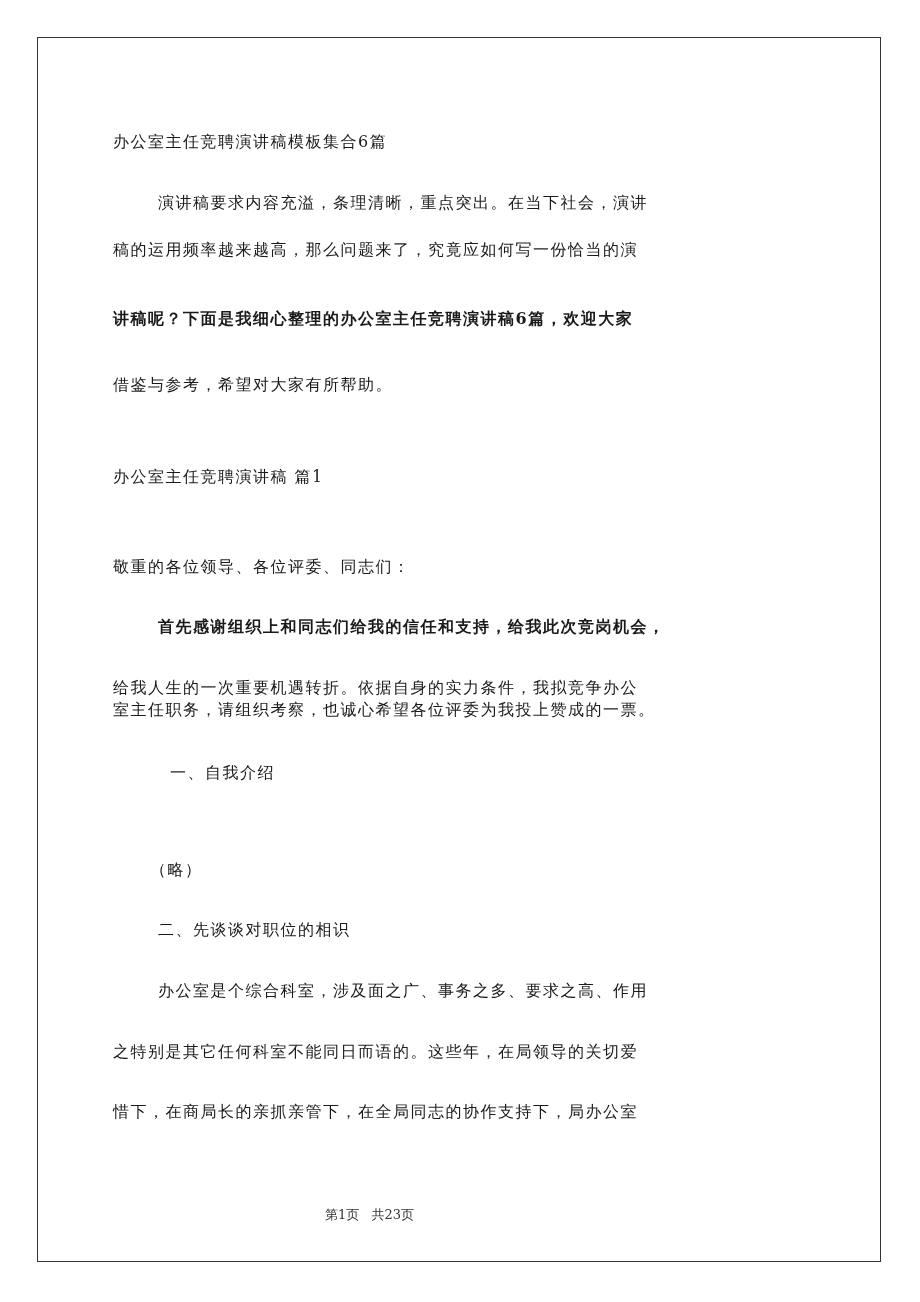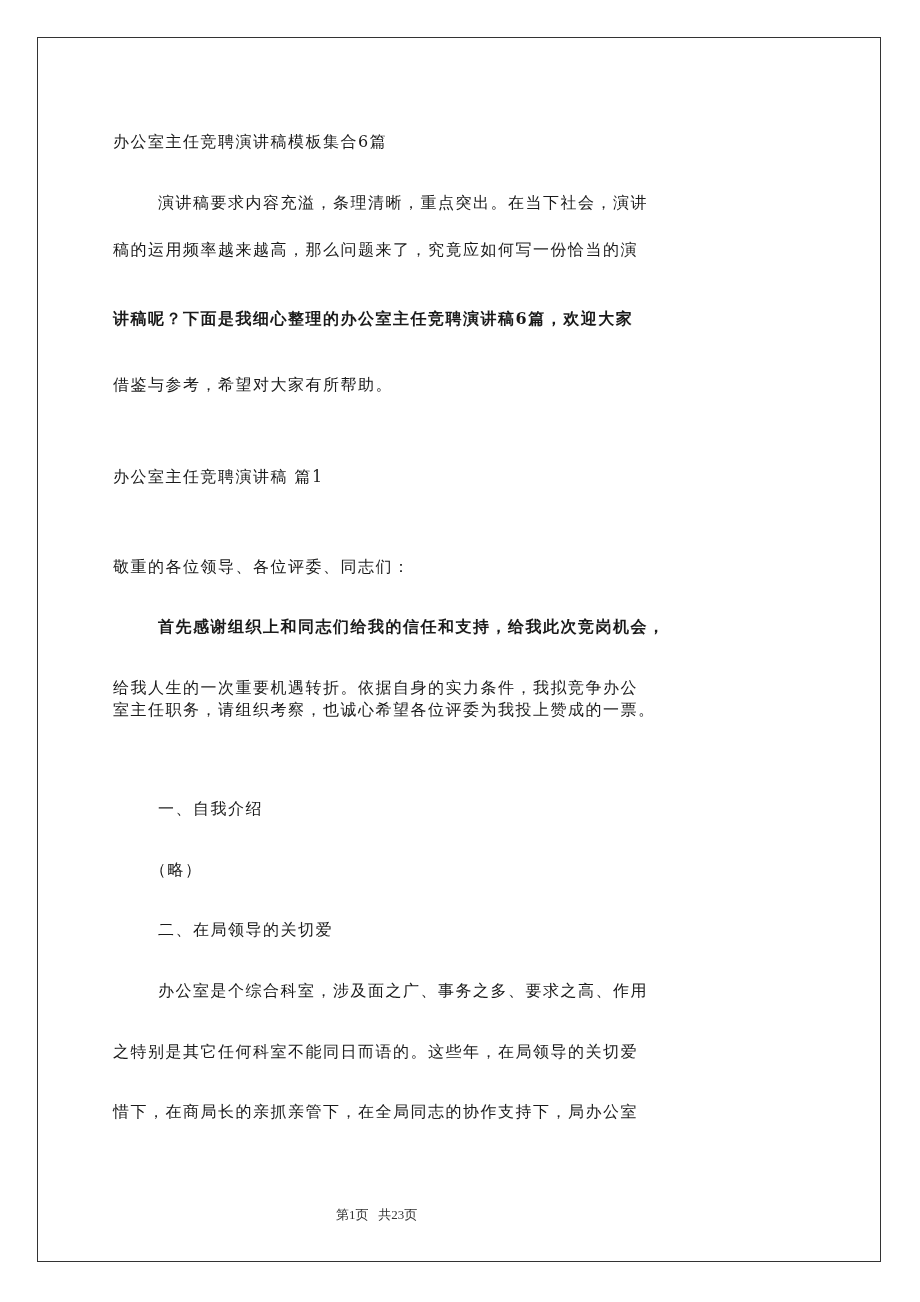--- a/index.html
+++ b/index.html
@@ -30,28 +30,27 @@
     font-size: 16px;
     line-height: 26px;
     white-space: nowrap;
     letter-spacing: 1.5px;
   }
   .indent {
     left: 158px;
   }
   .footer {
     position: absolute;
-    left: 8px;
+    left: 1px;
     width: 737px;
     top: 1206px;
     text-align: center;
     font-size: 13px;
     color: #333333;
     white-space: pre;
-    font-family: Liberation Serif, serif;
   }
 </style>
 </head>
 <body>
 
 <div class="page-frame"></div>
 
 <div class="line" style="top:129px;">办公室主任竞聘演讲稿模板集合6篇</div>
 
 <div class="line indent" style="top:190px;">演讲稿要求内容充溢，条理清晰，重点突出。在当下社会，演讲</div>
@@ -60,23 +59,23 @@
 <div class="line" style="top:372px;">借鉴与参考，希望对大家有所帮助。</div>
 
 <div class="line" style="top:464px;">办公室主任竞聘演讲稿 篇1</div>
 
 <div class="line" style="top:554px;">敬重的各位领导、各位评委、同志们：</div>
 
 <div class="line indent" style="top:614px;font-weight:bold;">首先感谢组织上和同志们给我的信任和支持，给我此次竞岗机会，</div>
 <div class="line" style="top:675px;">给我人生的一次重要机遇转折。依据自身的实力条件，我拟竞争办公</div>
 <div class="line" style="top:697px;">室主任职务，请组织考察，也诚心希望各位评委为我投上赞成的一票。</div>
 
-<div class="line indent" style="top:796px;">一、自我介绍</div>
+<div class="line indent" style="top:760px;margin-left:12px;">一、自我介绍</div>
 
 <div class="line" style="top:857px; left:150px;">（略）</div>
 
-<div class="line indent" style="top:917px;">二、在局领导的关切爱</div>
+<div class="line indent" style="top:917px;">二、先谈谈对职位的相识</div>
 
 <div class="line indent" style="top:978px;">办公室是个综合科室，涉及面之广、事务之多、要求之高、作用</div>
 <div class="line" style="top:1039px;">之特别是其它任何科室不能同日而语的。这些年，在局领导的关切爱</div>
 <div class="line" style="top:1099px;">惜下，在商局长的亲抓亲管下，在全局同志的协作支持下，局办公室</div>
 
 <div class="footer">第1页   共23页</div>
 
 </body></html>

